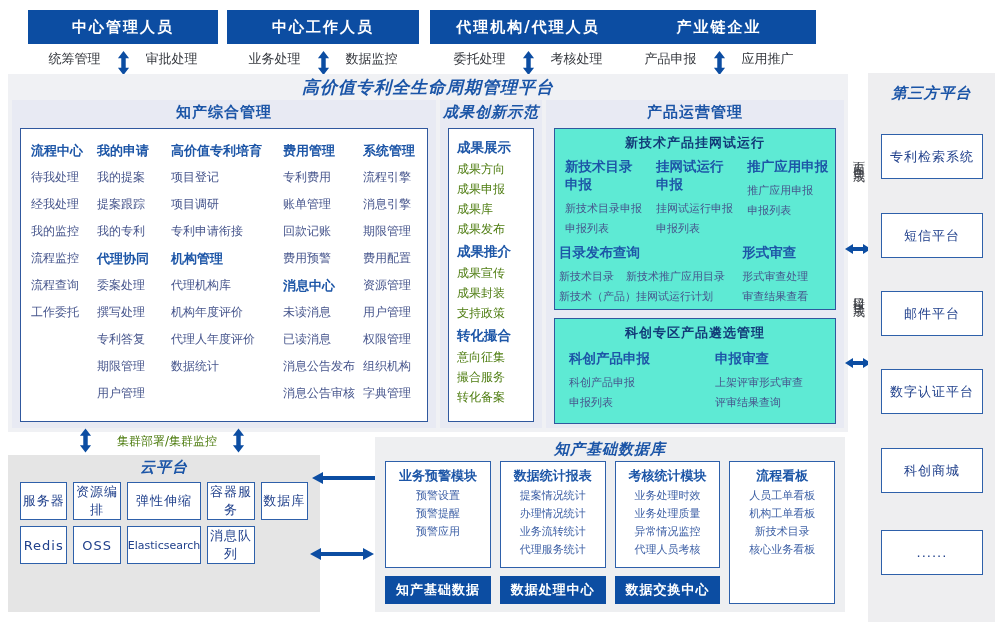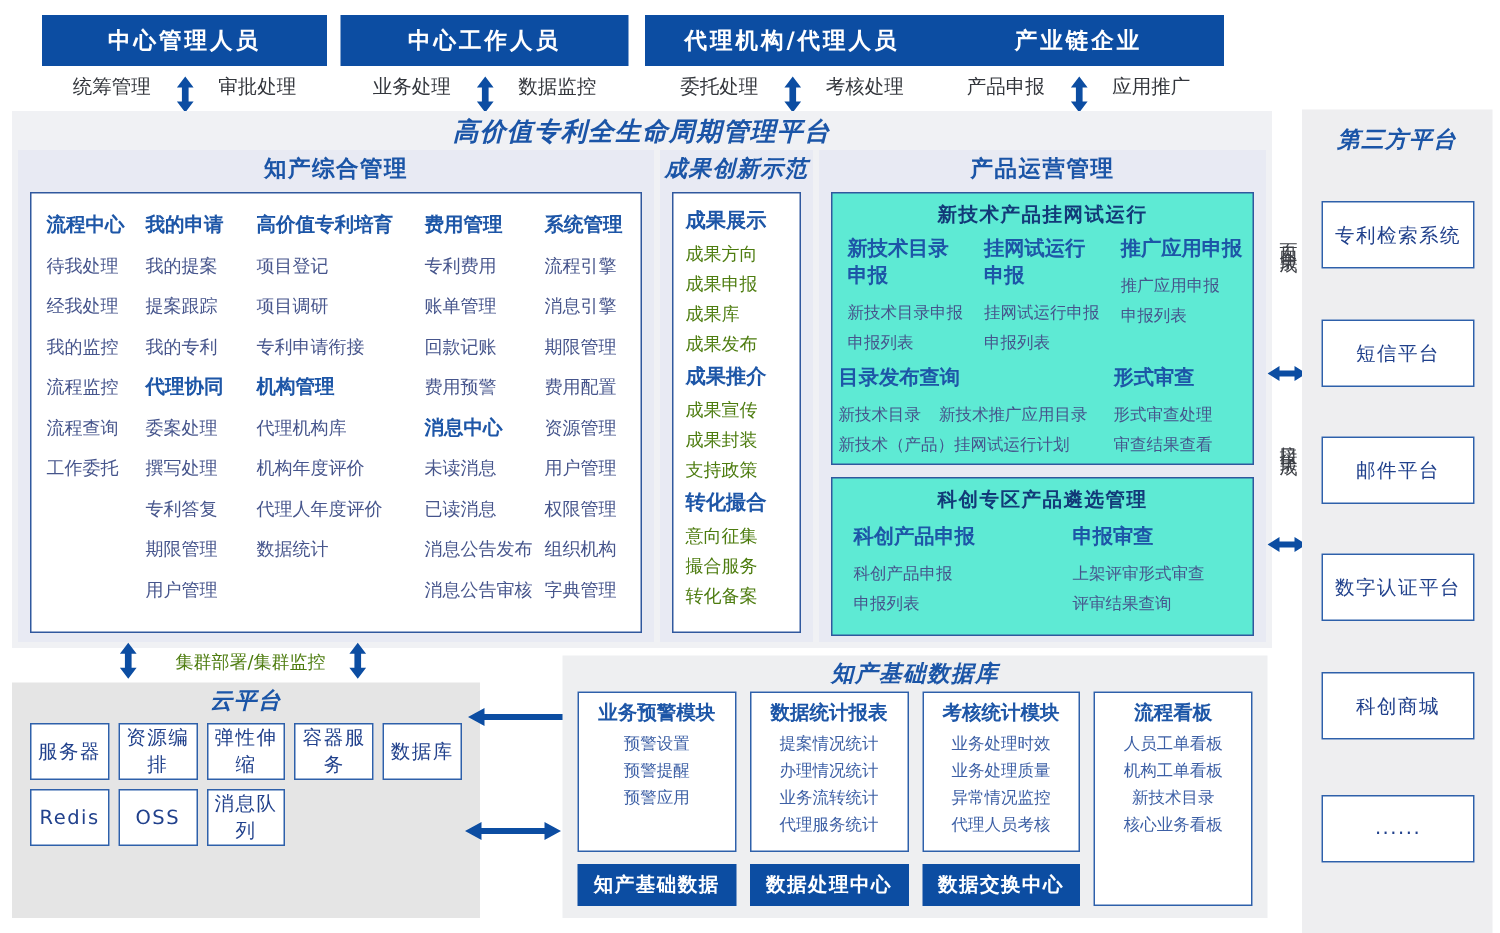--- a/index.html
+++ b/index.html
@@ -266,20 +266,21 @@
   <div id="cloud">
     <div class="ptt italic">云平台</div>
     <div id="cgrid">
       <div class="ccell">服务器</div>
       <div class="ccell">资源编排</div>
       <div class="ccell">弹性伸缩</div>
       <div class="ccell">容器服务</div>
       <div class="ccell">数据库</div>
       <div class="ccell">Redis</div>
       <div class="ccell">OSS</div>
+      <div class="ccell small">Elasticsearch</div>
       <div class="ccell">消息队列</div>
     </div>
   </div>
 
   <svg class="harr" style="left:312px;top:471px;width:64px;height:14px" viewBox="0 0 64 14">
       <path d="M0 7 L11 1 V5 H64 V9 H11 V13 Z"></path>
     </svg>
   <svg class="harr" style="left:310px;top:547px;width:64px;height:14px" viewBox="0 0 64 14">
       <path d="M0 7 L11 1 V5 H53 V1 L64 7 L53 13 V9 H11 V13 Z"></path>
     </svg>

